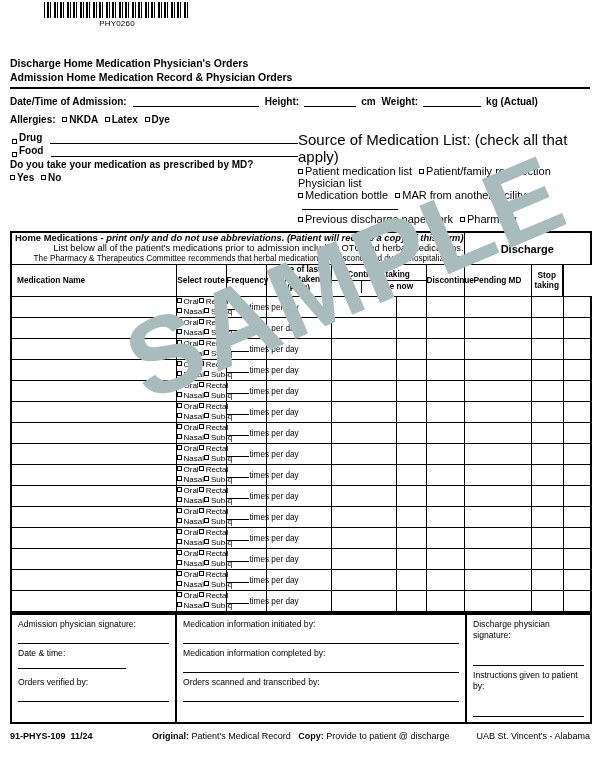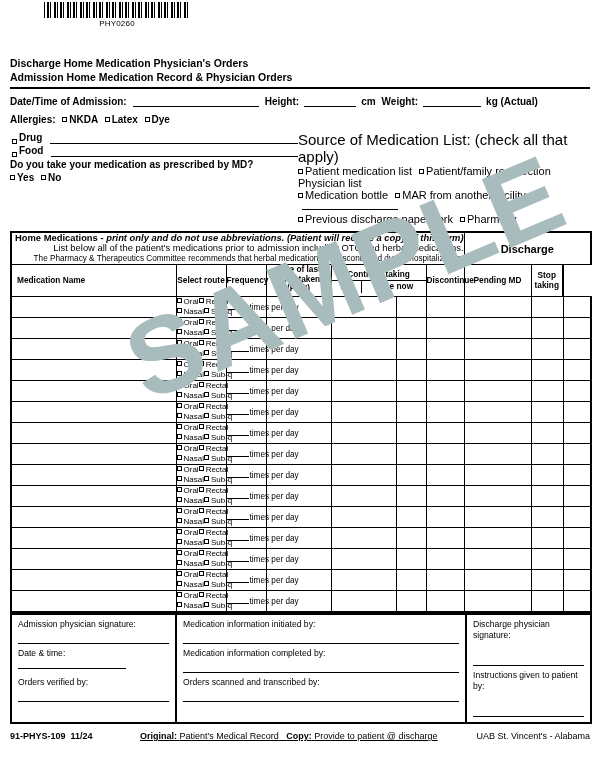--- a/index.html
+++ b/index.html
@@ -83,23 +83,23 @@
   td.empty { }
 
   
   table.sign { border-collapse: collapse; width: 580px; table-layout: fixed; }
   table.sign td { border: 2px solid #000; vertical-align: top; padding: 4px 6px 5px 6px; }
   .sg { font-size: 8.6px; line-height: 11px; }
   .sg .lineblank { border-bottom: 1px solid #000; height: 13px; margin-top: 1px; }
   .sg .inl { display: inline-block; border-bottom: 1px solid #000; height: 10px; width: 108px; vertical-align: 1px; }
   .sg .gap { height: 4px; }
 
-  .footer { margin-top: 7px; display: flex; font-size: 9px; font-weight: bold; align-items: baseline; }
+  .footer { margin-top: 7px; display: flex; font-size: 9px; font-weight: bold; align-items: baseline; gap: 12px; }
   .footer .f1 { width: 130px; }
-  .footer .f2 { flex: 1; text-decoration: underline; }
+  .footer .f2 { flex: 1; }
   .footer .f2 .nb { font-weight: normal; }
   .footer .f3 { text-align: right; font-weight: normal; }
 
   
   .watermark {
     position: absolute; left: 0; top: 0; width: 600px; height: 783px;
     pointer-events: none; z-index: 50;
   }
   .watermark span {
     position: absolute;

